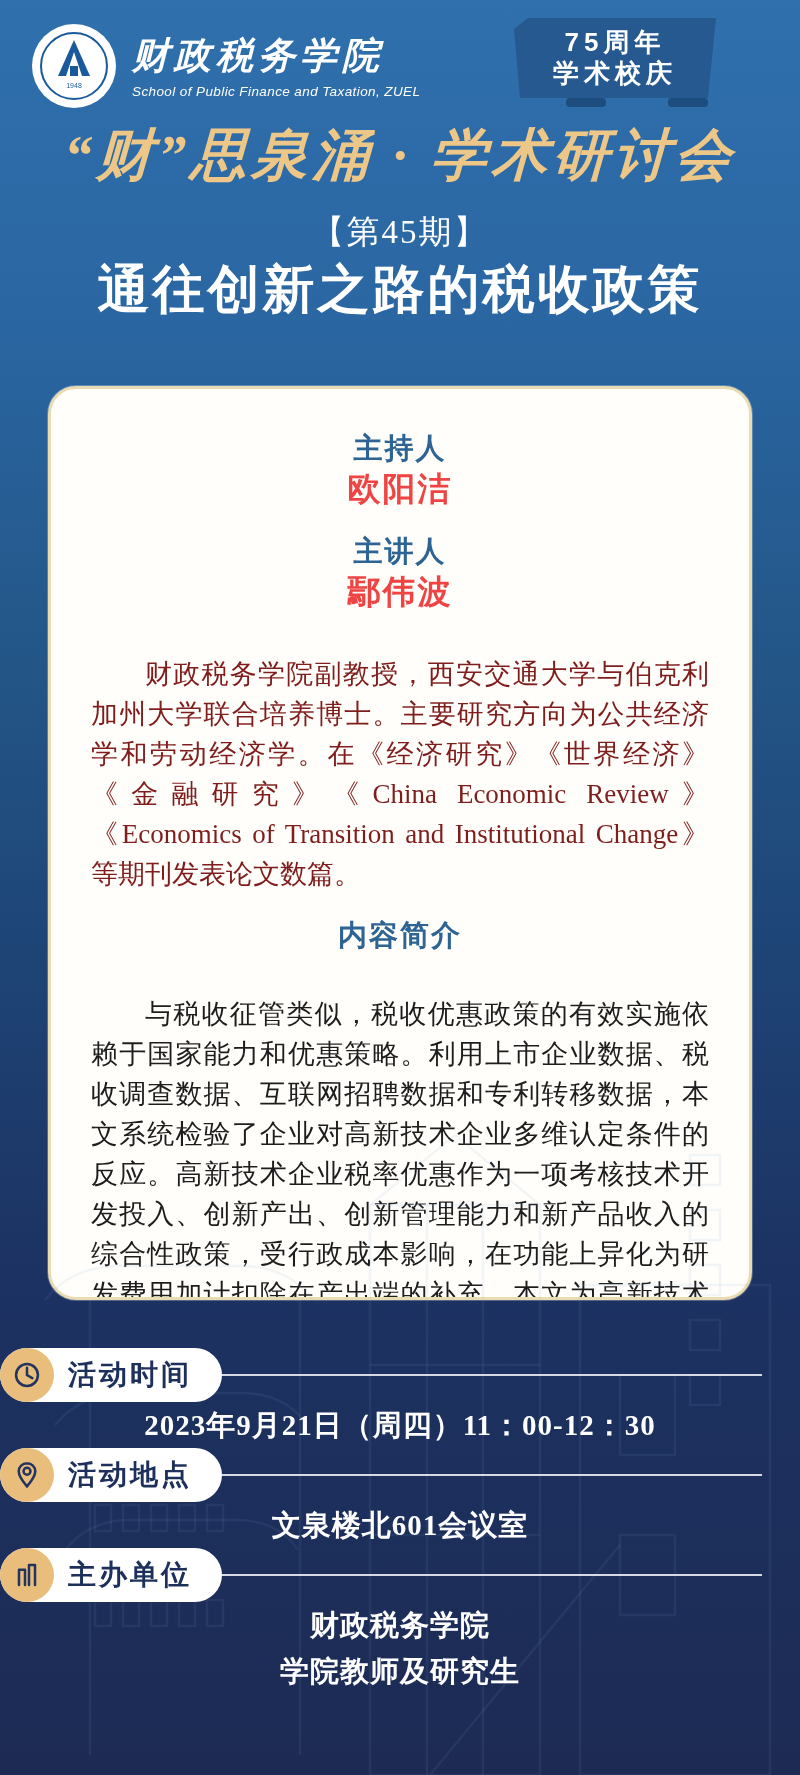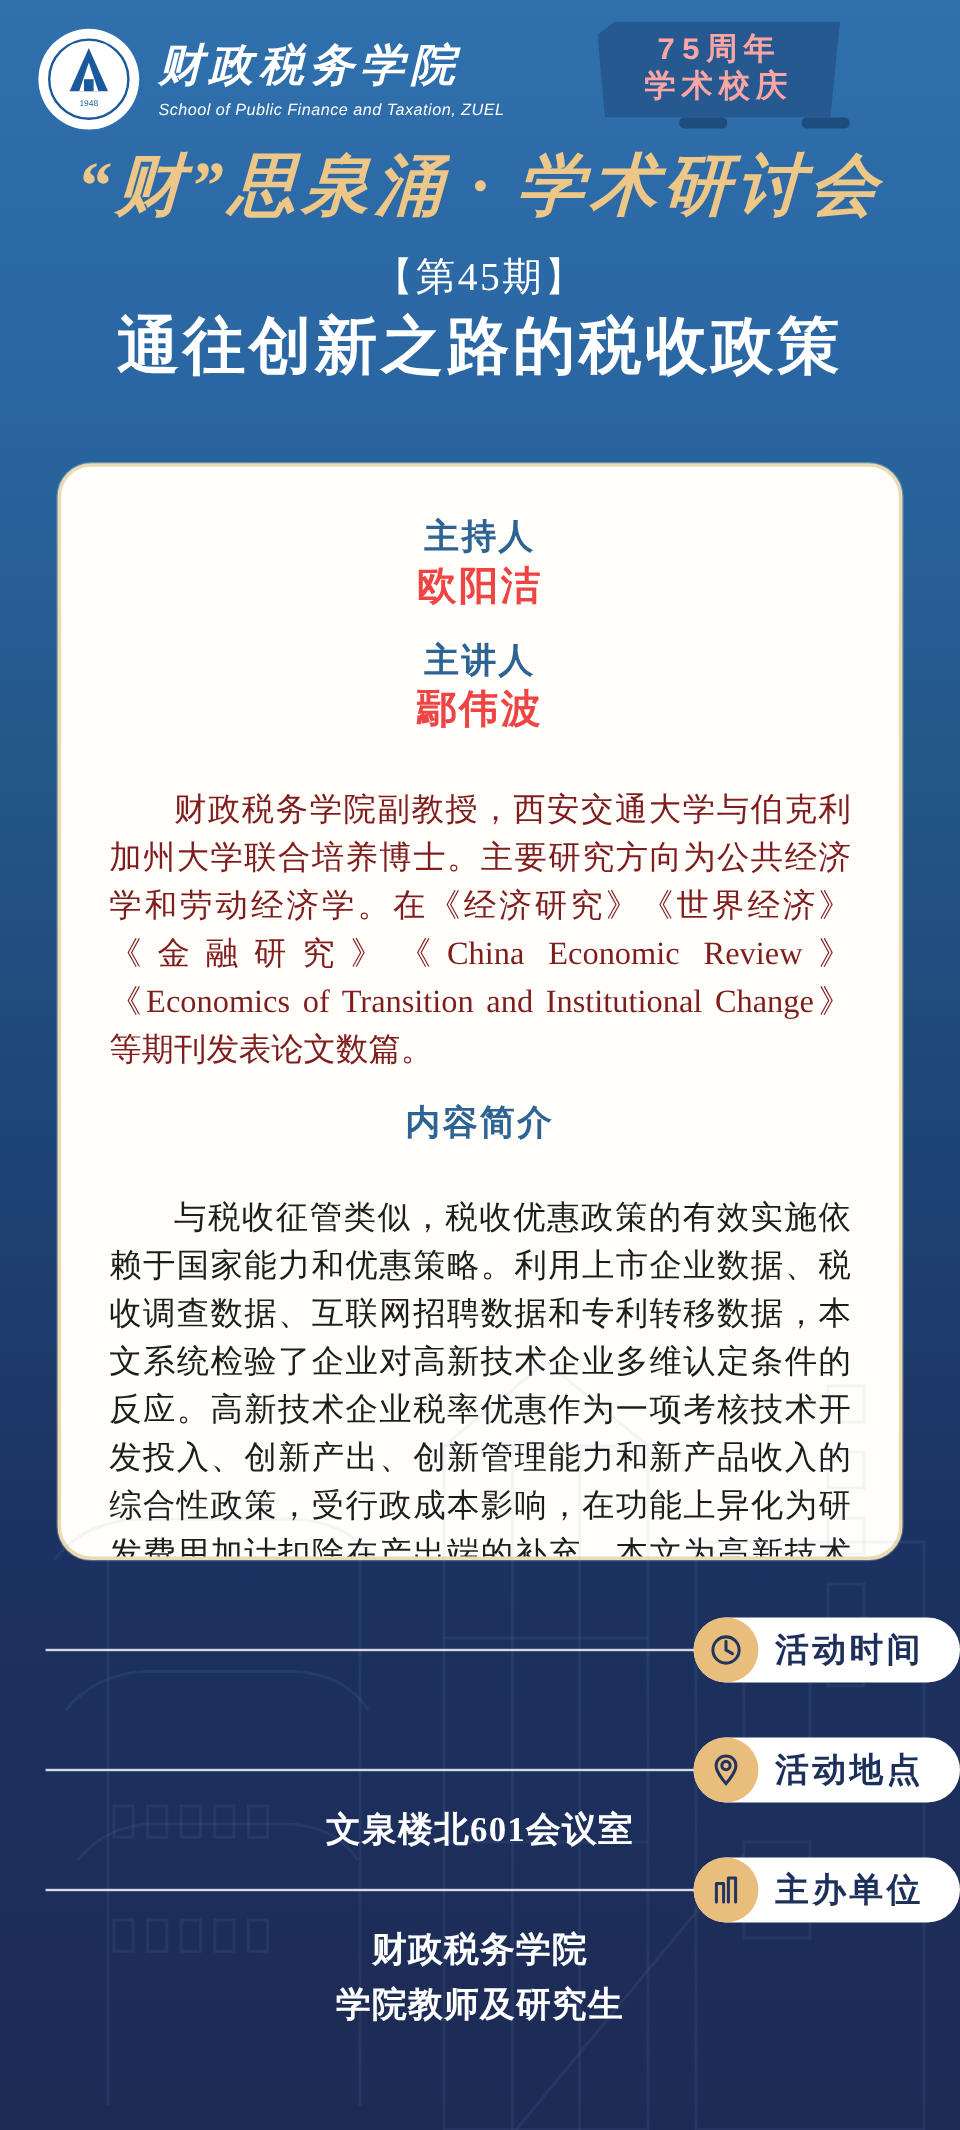--- a/index.html
+++ b/index.html
@@ -22,25 +22,25 @@
   .school-name{
     font-size:37px;font-weight:bold;font-style:italic;
     letter-spacing:5px;line-height:44px;
     font-family:"Liberation Serif","DejaVu Serif",serif;
   }
   .school-name-en{
     font-size:13.5px;font-style:italic;letter-spacing:.4px;
     margin-top:6px;font-family:"Liberation Sans","DejaVu Sans",sans-serif;
   }
   .badge{
-    position:absolute;left:498px;top:18px;width:202px;height:80px;
+    position:absolute;left:514px;top:18px;width:202px;height:80px;
     background:#25598f;
     clip-path:polygon(7% 0,100% 0,96% 100%,3% 100%,0 14%);
     display:flex;flex-direction:column;justify-content:center;align-items:center;
-    color:#fca5a5;font-family:Liberation Mono, monospace;
+    color:#ffffff;font-family:Liberation Sans, sans-serif;
   }
   .badge-line{font-size:26px;font-weight:bold;letter-spacing:5px;line-height:31px;}
   .badge-dash{position:absolute;top:98px;height:9px;border-radius:4px;background:#1d4d7e;}
   .badge-dash.d1{left:566px;width:40px;}
   .badge-dash.d2{left:668px;width:40px;}
   
   .calligraphy{
     margin-top:4px;text-align:center;
     font-size:56px;font-weight:bold;font-style:italic;
     letter-spacing:5px;line-height:82px;color:#edc787;
@@ -62,21 +62,21 @@
   }
   .role-label{margin-top:42px;text-align:center;color:#2d6493;font-weight:bold;font-size:29px;line-height:34px;letter-spacing:2px;}
   .role-label.speaker{margin-top:27px;}
   .role-name{margin-top:6px;text-align:center;color:#ef4444;font-weight:bold;font-size:33px;line-height:36px;letter-spacing:2px;}
   .bio{margin-top:44px;font-size:27px;line-height:40px;color:#7f1d1d;text-align:justify;text-indent:2em;}
   .abstract-label{margin-top:22px;text-align:center;color:#2d6493;font-weight:bold;font-size:29px;line-height:34px;letter-spacing:2px;font-family:Liberation Mono, monospace;}
   .abstract{margin-top:39px;font-size:27px;line-height:40px;color:#1d1d1d;text-align:justify;text-indent:2em;}
   
   .info{position:relative;margin-top:48px;}
   .info-item{height:100px;}
-  .pill-row{position:relative;height:54px;display:flex;justify-content:flex-end;}
+  .pill-row{position:relative;height:54px;display:flex;justify-content:flex-start;}
   .pill-row .rule{
     position:absolute;left:38px;right:38px;top:26px;height:2px;
     background:rgba(255,255,255,.82);
   }
   .pill{
     position:relative;z-index:1;
     display:inline-flex;align-items:center;
     height:54px;background:#fff;border-radius:30px;
     padding-right:30px;
   }
@@ -180,20 +180,21 @@
         <div class="pill">
           <span class="pill-icon">
             <svg width="32" height="32" viewBox="0 0 24 24" fill="none" stroke="#23355f" stroke-width="1.9" stroke-linecap="round">
               <circle cx="12" cy="12" r="8.2"></circle>
               <path d="M12 6.5 V12 L16 14.3"></path>
             </svg>
           </span>
           <span class="pill-label">活动时间</span>
         </div>
       </div>
+      <div class="info-value">2023年9月21日（周四）11：00-12：30</div>
     </div>
 
     <div class="info-item">
       <div class="pill-row">
         <div class="rule"></div>
         <div class="pill">
           <span class="pill-icon">
             <svg width="32" height="32" viewBox="0 0 24 24" fill="none" stroke="#23355f" stroke-width="1.9" stroke-linecap="round">
               <path d="M12 3.2 c-3.5 0 -6.2 2.7 -6.2 6 c0 4.2 6.2 11.3 6.2 11.3 s6.2 -7.1 6.2 -11.3 c0 -3.3 -2.7 -6 -6.2 -6 Z"></path>
               <circle cx="12" cy="9.2" r="2.6"></circle>

